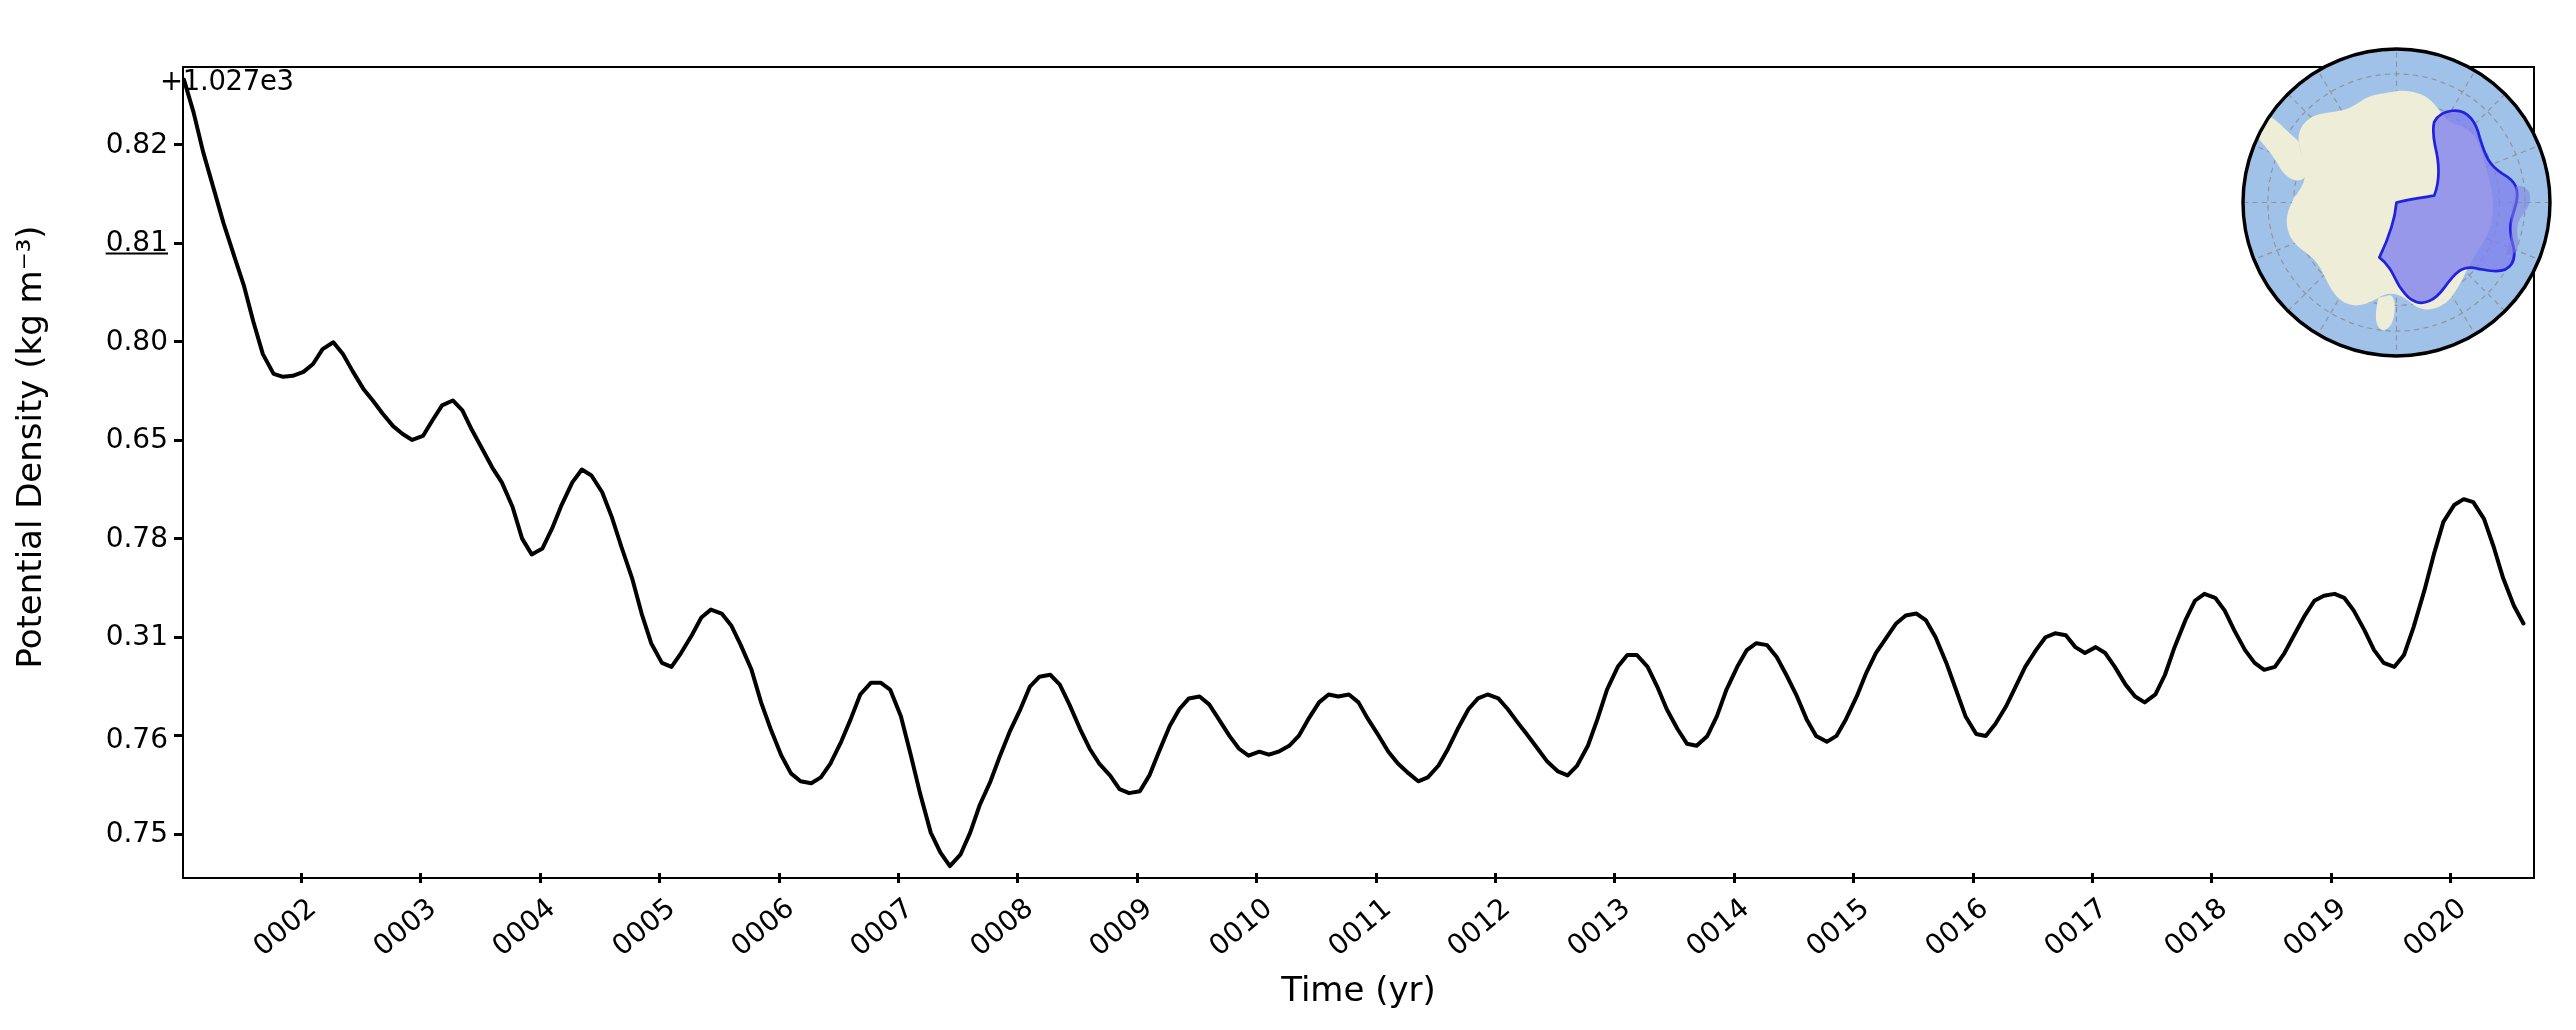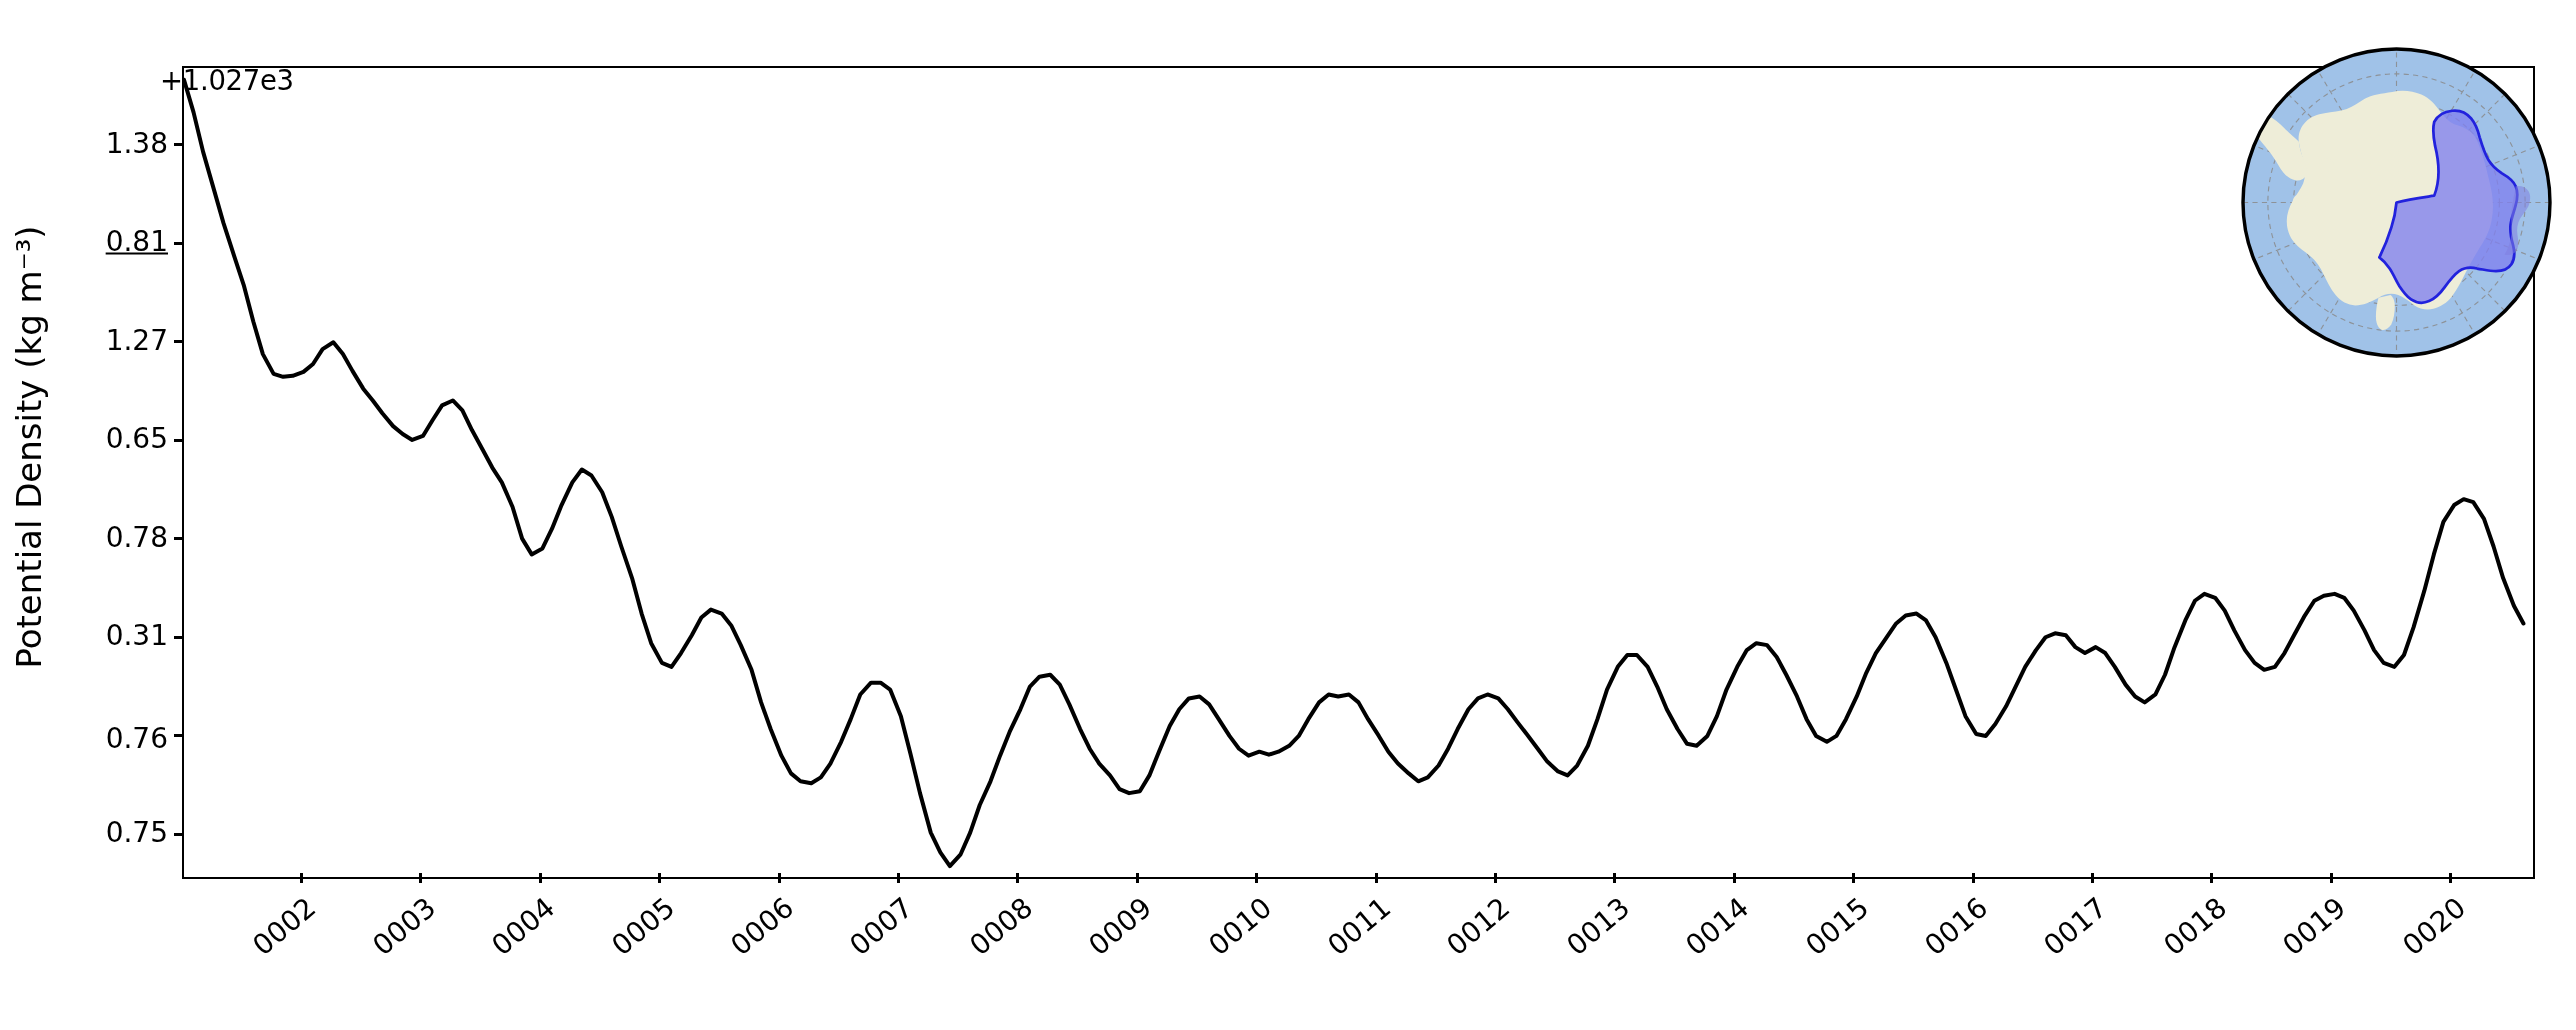--- a/index.html
+++ b/index.html
@@ -68,23 +68,23 @@
   <div class="y-offset">+1.027e3</div>
 
   <div class="y-axis-title">Potential Density (kg m⁻³)</div>
 
   <div id="y-labels">
       <div class="y-tick-label" style="top: 832px;">0.75</div>
       <div class="y-tick-label" style="top: 738px;">0.76</div>
       <div class="y-tick-label" style="top: 635px;">0.31</div>
       <div class="y-tick-label" style="top: 537px;">0.78</div>
       <div class="y-tick-label" style="top: 438px;">0.65</div>
-      <div class="y-tick-label" style="top: 340px;">1.27</div>
+      <div class="y-tick-label" style="top: 340px;">0.80</div>
       <div class="y-tick-label" style="top: 241px; text-decoration: underline;">0.81</div>
-      <div class="y-tick-label" style="top: 143px;">1.38</div>
+      <div class="y-tick-label" style="top: 143px;">0.82</div>
     </div>
 
   <div id="x-labels">
       <div class="x-tick-label" style="left: 189px; width: 112px; top: 891px; transform: rotate(-40deg);">0002</div>
       <div class="x-tick-label" style="left: 309px; width: 112px; top: 891px; transform: rotate(-40deg);">0003</div>
       <div class="x-tick-label" style="left: 428px; width: 112px; top: 891px; transform: rotate(-40deg);">0004</div>
       <div class="x-tick-label" style="left: 548px; width: 112px; top: 891px; transform: rotate(-40deg);">0005</div>
       <div class="x-tick-label" style="left: 667px; width: 112px; top: 891px; transform: rotate(-40deg);">0006</div>
       <div class="x-tick-label" style="left: 786px; width: 112px; top: 891px; transform: rotate(-40deg);">0007</div>
       <div class="x-tick-label" style="left: 906px; width: 112px; top: 891px; transform: rotate(-40deg);">0008</div>
@@ -95,20 +95,21 @@
       <div class="x-tick-label" style="left: 1503px; width: 112px; top: 891px; transform: rotate(-40deg);">0013</div>
       <div class="x-tick-label" style="left: 1622px; width: 112px; top: 891px; transform: rotate(-40deg);">0014</div>
       <div class="x-tick-label" style="left: 1742px; width: 112px; top: 891px; transform: rotate(-40deg);">0015</div>
       <div class="x-tick-label" style="left: 1861px; width: 112px; top: 891px; transform: rotate(-40deg);">0016</div>
       <div class="x-tick-label" style="left: 1980px; width: 112px; top: 891px; transform: rotate(-40deg);">0017</div>
       <div class="x-tick-label" style="left: 2100px; width: 112px; top: 891px; transform: rotate(-40deg);">0018</div>
       <div class="x-tick-label" style="left: 2219px; width: 112px; top: 891px; transform: rotate(-40deg);">0019</div>
       <div class="x-tick-label" style="left: 2339px; width: 112px; top: 891px; transform: rotate(-40deg);">0020</div>
     </div>
 
+  <div class="x-axis-title">Time (yr)</div>
 
   <div class="plot-frame">
     <svg class="curve-svg" id="curve-svg" viewBox="0 0 2734 941" preserveAspectRatio="none">
       <path id="data-path" fill="none" stroke="#000000" stroke-width="4" stroke-linejoin="round" stroke-linecap="round" vector-effect="non-scaling-stroke" d="M0.00,13.77 L11.13,51.64 L22.25,97.54 L34.77,141.15 L45.89,180.17 L57.02,214.59 L69.53,252.46 L80.66,294.92 L91.78,332.79 L104.30,355.74 L115.42,359.19 L126.55,358.04 L139.06,353.45 L150.19,344.27 L161.31,327.05 L173.83,319.02 L184.96,332.79 L196.08,352.30 L208.60,372.96 L219.72,386.73 L230.85,401.65 L243.36,416.56 L254.49,425.75 L265.61,432.63 L278.13,428.04 L289.25,409.68 L300.38,392.47 L312.89,386.73 L324.02,398.20 L335.14,421.15 L347.66,444.11 L358.79,464.76 L369.91,481.98 L382.43,510.66 L393.55,547.39 L404.68,565.75 L417.19,558.86 L428.32,535.91 L439.44,508.37 L451.96,481.98 L463.08,467.06 L474.21,473.94 L486.72,493.45 L497.85,522.14 L508.97,556.57 L521.49,593.29 L532.62,634.60 L543.74,669.03 L556.26,691.98 L567.38,696.57 L578.51,680.50 L591.02,659.85 L602.15,639.19 L613.27,630.01 L625.79,634.60 L636.91,648.37 L648.04,671.32 L660.55,700.01 L671.68,737.88 L682.80,768.87 L695.32,799.85 L706.45,820.51 L717.57,829.69 L730.09,831.98 L741.21,825.10 L752.34,809.03 L764.85,783.78 L775.98,757.39 L787.10,728.70 L799.62,714.93 L810.74,714.93 L821.87,722.96 L834.38,753.95 L845.51,797.55 L856.63,843.46 L869.15,889.36 L880.28,912.31 L891.40,928.38 L903.92,914.61 L915.04,889.36 L926.17,857.23 L938.68,829.69 L949.81,799.85 L960.93,772.31 L973.45,745.91 L984.57,719.52 L995.70,708.05 L1008.21,705.75 L1019.34,717.23 L1030.46,740.18 L1042.98,768.87 L1054.11,791.82 L1065.23,809.03 L1077.75,822.80 L1088.87,838.87 L1100.00,843.46 L1112.51,841.16 L1123.64,822.80 L1134.76,795.26 L1147.28,765.42 L1158.40,745.91 L1169.53,733.29 L1182.04,731.00 L1193.17,740.18 L1204.30,757.39 L1216.81,776.90 L1227.94,791.82 L1239.06,799.85 L1251.58,795.26 L1262.70,798.70 L1273.83,795.26 L1286.34,788.37 L1297.47,776.90 L1308.59,757.39 L1321.11,737.88 L1332.23,728.70 L1343.36,731.00 L1355.87,728.70 L1367.00,737.88 L1378.13,757.39 L1390.64,776.90 L1401.77,795.26 L1412.89,809.03 L1425.41,820.51 L1436.53,829.69 L1447.66,825.10 L1460.17,811.33 L1471.30,791.82 L1482.42,768.87 L1494.94,745.91 L1506.06,733.29 L1517.19,728.70 L1529.70,733.29 L1540.83,745.91 L1551.96,760.83 L1564.47,776.90 L1575.60,791.82 L1586.72,806.74 L1599.24,818.21 L1610.36,822.80 L1621.49,811.33 L1634.00,788.37 L1645.13,757.39 L1656.25,722.96 L1668.77,696.57 L1679.89,682.80 L1691.02,682.80 L1703.54,696.57 L1714.66,719.52 L1725.79,745.91 L1738.30,768.87 L1749.43,786.08 L1760.55,788.37 L1773.07,776.90 L1784.19,753.95 L1795.32,722.96 L1807.83,696.57 L1818.96,677.06 L1830.08,669.03 L1842.60,671.32 L1853.72,685.09 L1864.85,705.75 L1877.37,731.00 L1888.49,757.39 L1899.62,776.90 L1912.13,783.78 L1923.26,776.90 L1934.38,757.39 L1946.90,731.00 L1958.02,703.45 L1969.15,680.50 L1981.66,662.14 L1992.79,646.08 L2003.91,636.90 L2016.43,634.60 L2027.55,642.63 L2038.68,662.14 L2051.20,691.98 L2062.32,722.96 L2073.45,753.95 L2085.96,774.60 L2097.09,776.90 L2108.21,763.13 L2120.73,742.47 L2131.85,719.52 L2142.98,696.57 L2155.49,677.06 L2166.62,662.14 L2177.74,657.55 L2190.26,659.85 L2201.38,673.62 L2212.51,680.50 L2225.03,673.62 L2236.15,680.50 L2247.28,696.57 L2259.79,717.23 L2270.92,731.00 L2282.04,737.88 L2294.56,728.70 L2305.68,705.75 L2316.81,673.62 L2329.32,642.63 L2340.45,619.68 L2351.57,611.65 L2364.09,616.24 L2375.21,631.16 L2386.34,654.11 L2398.86,677.06 L2409.98,691.98 L2421.11,700.01 L2433.62,696.57 L2444.75,680.50 L2455.87,659.85 L2468.39,636.90 L2479.51,619.68 L2490.64,613.95 L2503.15,611.65 L2514.28,616.24 L2525.40,631.16 L2537.92,654.11 L2549.04,677.06 L2560.17,691.98 L2572.69,696.57 L2583.81,682.80 L2594.94,650.67 L2607.45,608.21 L2618.58,565.75 L2629.70,527.88 L2642.22,508.37 L2653.34,501.48 L2664.47,504.93 L2676.98,524.44 L2688.11,556.57 L2699.23,593.29 L2711.75,625.42 L2722.87,646.08"></path>
     </svg>
     <div id="tick-marks" style="position:absolute;left:0;top:0;width:100%;height:100%;">
         <div class="ytick-mark" style="top: 765px;"></div>
         <div class="ytick-mark" style="top: 666px;"></div>
         <div class="ytick-mark" style="top: 568px;"></div>
         <div class="ytick-mark" style="top: 469px;"></div>

